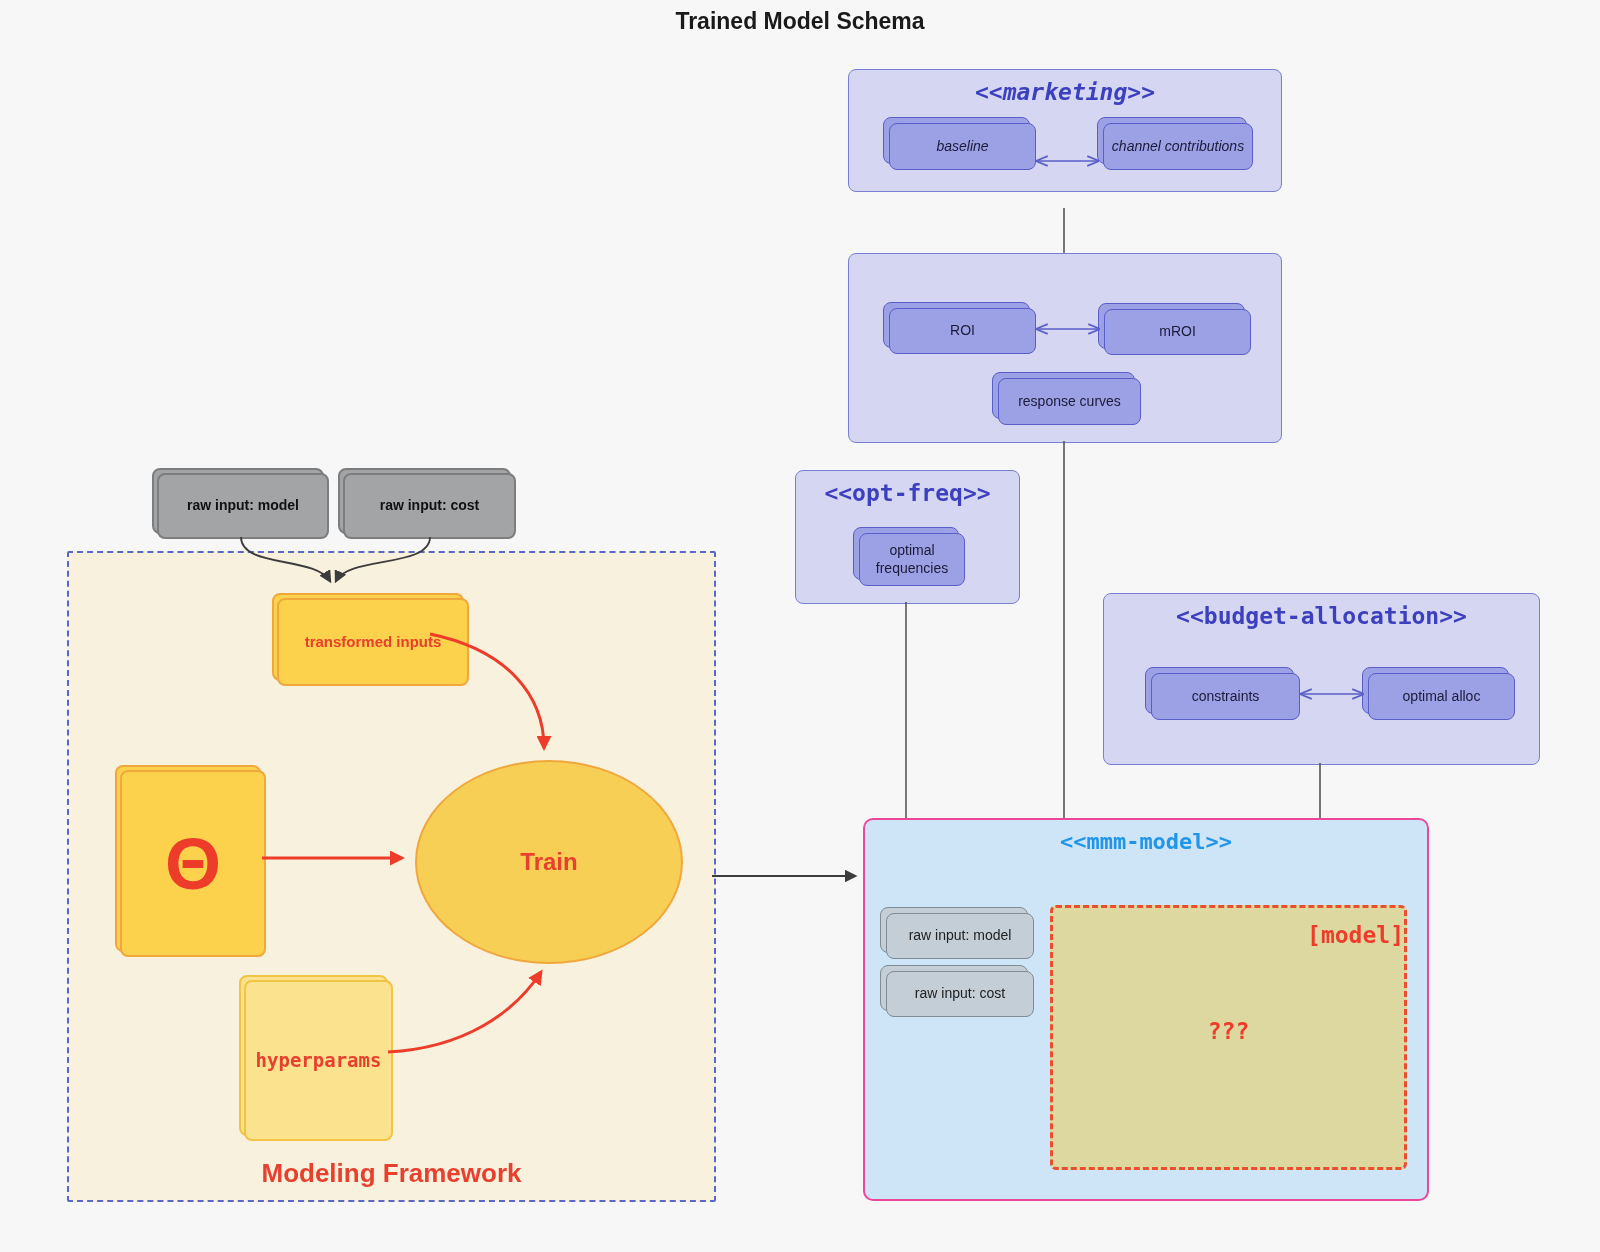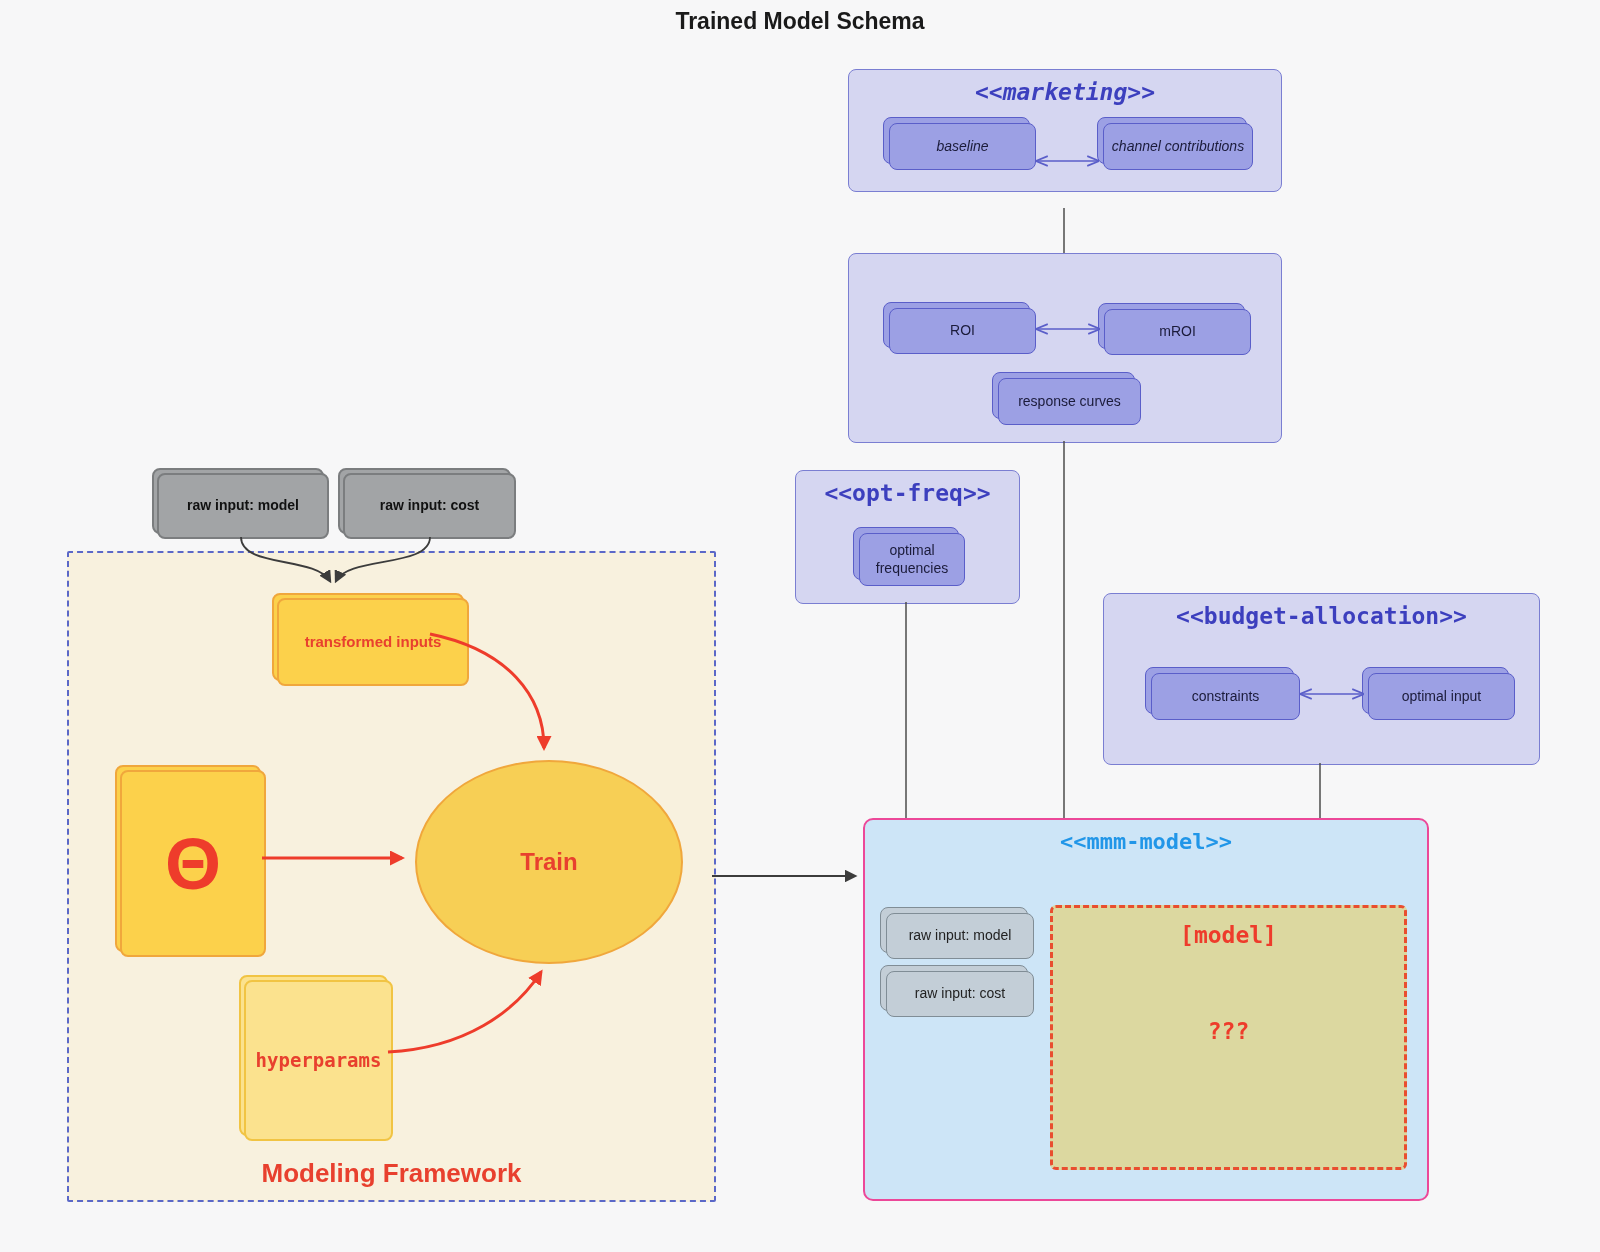--- a/index.html
+++ b/index.html
@@ -30,21 +30,21 @@
   .bgnode{background:#c3ced7;border:1.5px solid #808d96;color:#222;}
   .ynode{background:#fcd14b;border:2px solid #f0a73c;color:#e8402e;}
   .ylight{background:#fbe28e;border:2px solid #f1c443;}
   .t-red-bold{font-weight:bold;font-size:15px;color:#e8402e;}
   .t-mono{font-family:"DejaVu Sans Mono","Liberation Mono",monospace;font-weight:bold;}
   .theta-glyph{font-size:72px;font-weight:bold;color:#ee3c2b;}
   .ellipse{position:absolute;border-radius:50%;background:#f7cf55;border:2px solid #f0a73c;
            display:flex;align-items:center;justify-content:center;
            font-size:24px;font-weight:bold;color:#e8402e;}
   .model-box{position:absolute;background:#dcd8a0;border:3px dashed #e94e2f;border-radius:6px;}
-  .model-label{position:absolute;left:0;right:0;top:14px;text-align:center;
+  .model-label{position:absolute;left:0;right:0;top:14px;text-align:right;
                font-family:"DejaVu Sans Mono","Liberation Mono",monospace;
                font-weight:bold;font-size:23px;color:#ee3c2b;}
   .model-q{position:absolute;left:0;right:0;top:110px;text-align:center;
            font-family:"DejaVu Sans Mono","Liberation Mono",monospace;
            font-weight:bold;font-size:23px;color:#ee3c2b;}
   .overlay{position:absolute;left:0;top:0;z-index:5;pointer-events:none;}
 </style>
 </head>
 <body>
 
@@ -68,21 +68,21 @@
   </div>
 
   <div class="container purple" style="left:795px;top:470px;width:223px;height:132px;">
     <div class="c-title">&lt;&lt;opt-freq&gt;&gt;</div>
     <div class="node stack pnode" style="left:63px;top:62px;width:104px;height:51px;">optimal frequencies</div>
   </div>
 
   <div class="container purple" style="left:1103px;top:593px;width:435px;height:170px;">
     <div class="c-title">&lt;&lt;budget-allocation&gt;&gt;</div>
     <div class="node stack pnode" style="left:47px;top:79px;width:147px;height:45px;">constraints</div>
-    <div class="node stack pnode" style="left:264px;top:79px;width:145px;height:45px;">optimal input</div>
+    <div class="node stack pnode" style="left:264px;top:79px;width:145px;height:45px;">optimal alloc</div>
   </div>
 
   <div class="container mmm" style="left:863px;top:818px;width:562px;height:379px;">
     <div class="c-title mmm-title">&lt;&lt;mmm-model&gt;&gt;</div>
     <div class="node stack bgnode" style="left:21px;top:93px;width:146px;height:44px;">raw input: model</div>
     <div class="node stack bgnode" style="left:21px;top:151px;width:146px;height:44px;">raw input: cost</div>
     <div class="model-box" style="left:185px;top:85px;width:351px;height:259px;">
       <div class="model-label">[model]</div>
       <div class="model-q">???</div>
     </div>

